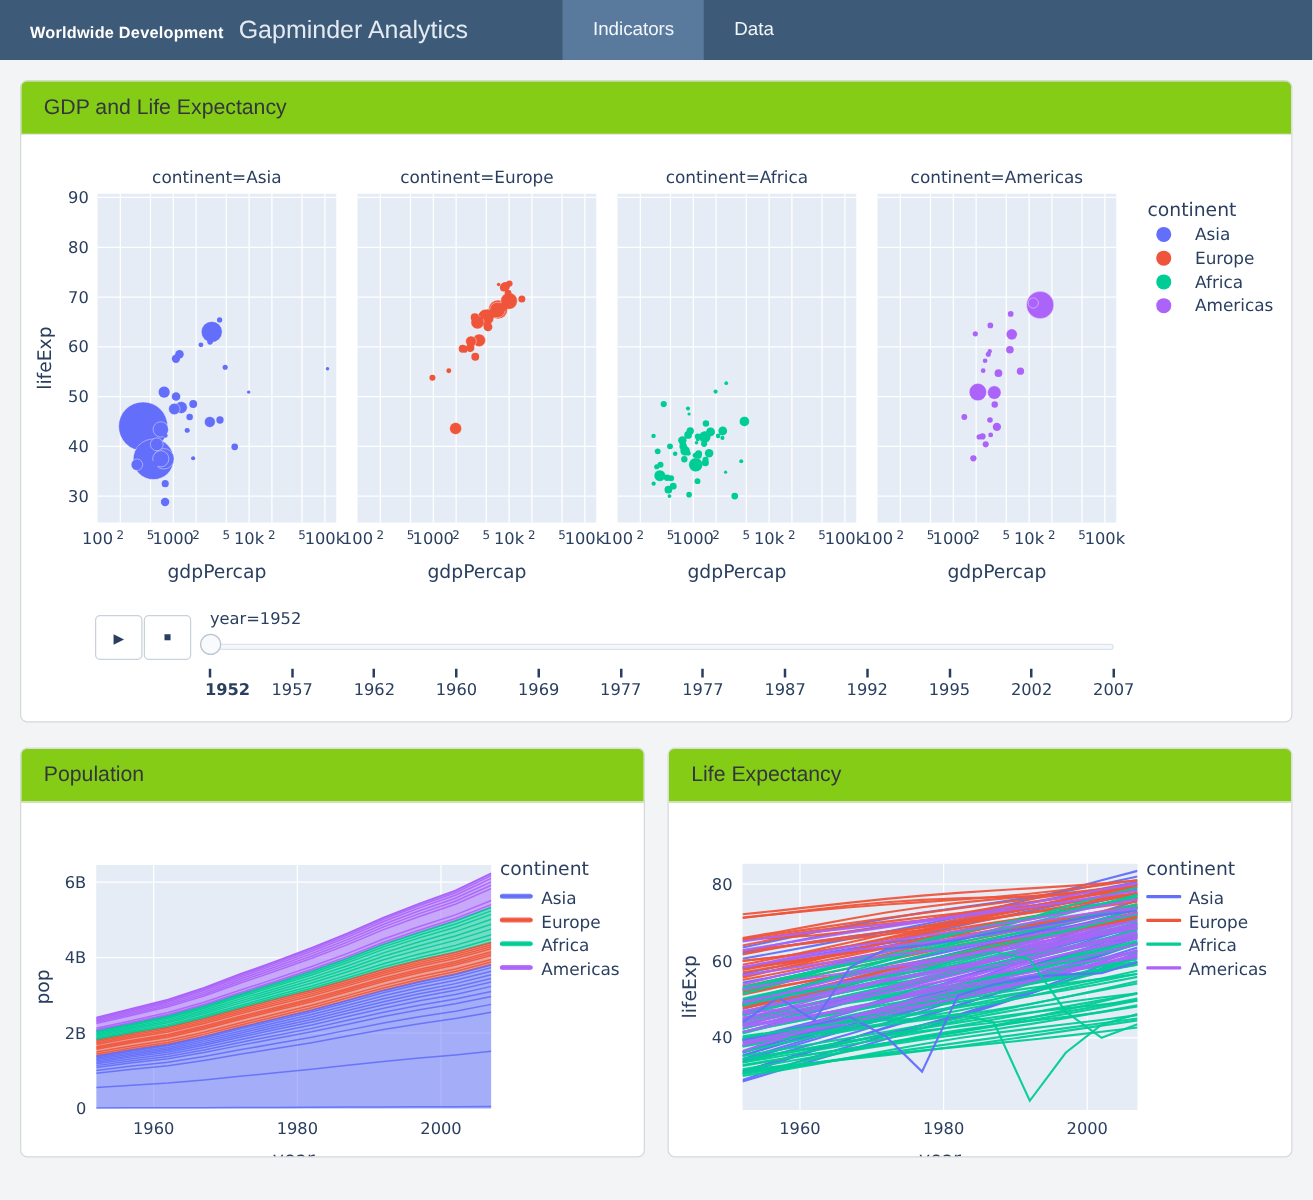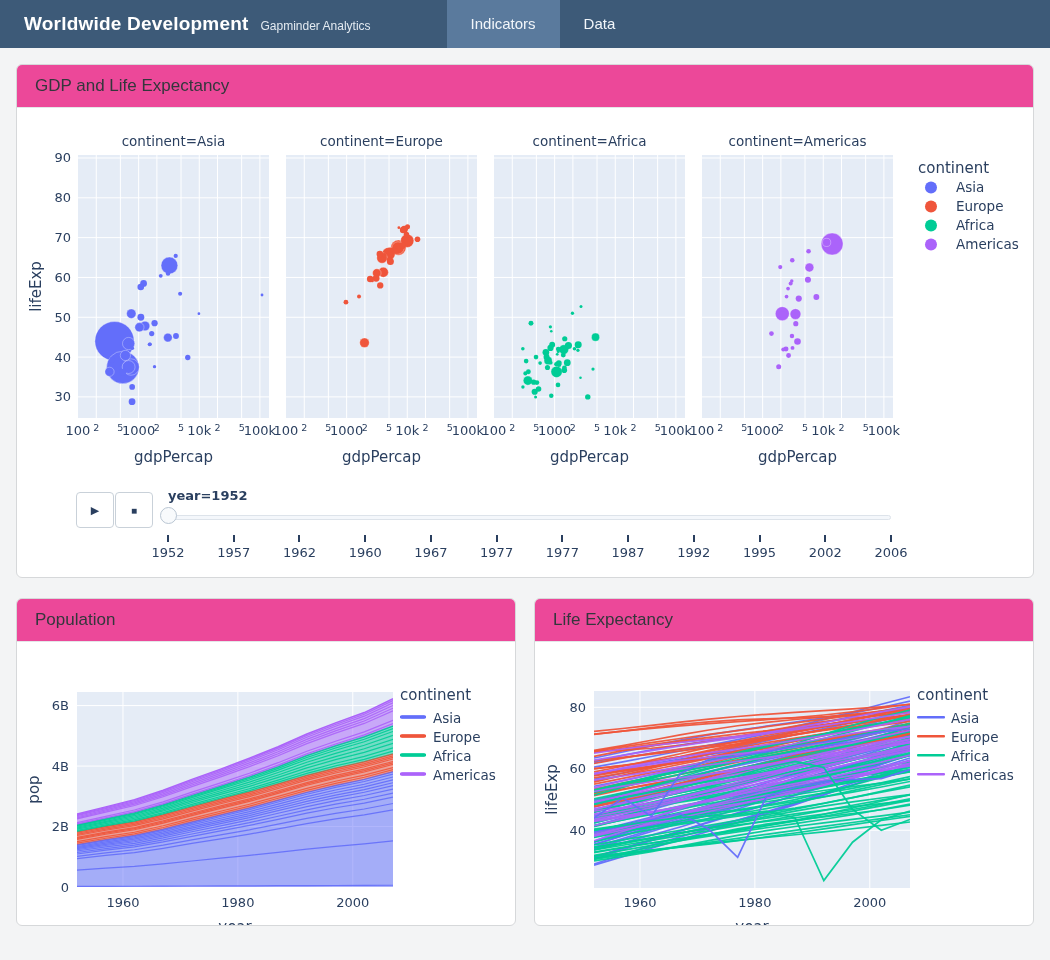--- a/index.html
+++ b/index.html
@@ -2,30 +2,30 @@
 <html><head>
 <meta charset="utf-8">
 <style>
   * { margin:0; padding:0; box-sizing:border-box; }
   html,body { width:1050px; background:#f3f4f5; font-family:"Liberation Sans","DejaVu Sans",sans-serif; }
   body { height:960px; overflow:hidden; }
 
   
   .app-header { height:48px; background:#3d5a78; display:flex; align-items:stretch; color:#fff; }
   .brand { display:flex; align-items:baseline; gap:12px; padding-left:24px; align-self:center; }
-  .brand-title { font-size:19px; font-weight:bold; letter-spacing:.2px; }
-  .brand-sub { font-size:12px; color:#e3eaf1; }
+  .brand-title { font-size:13px; font-weight:bold; letter-spacing:.2px; }
+  .brand-sub { font-size:20px; color:#e3eaf1; }
   .tabs { display:flex; margin-left:76px; }
   .tab { padding:0 24px; line-height:48px; font-size:15px; color:#f2f6fa; cursor:pointer; }
   .tab.active { background:#5a7a9d; }
 
   
   main { padding:16px; }
   .card { background:#fff; border:1px solid #d6d8da; border-radius:6px; overflow:hidden; }
-  .card-header { background:#ec4899; border-bottom:1px solid #e4e6e8; padding:11px 18px; }
+  .card-header { background:#84cc16; border-bottom:1px solid #e4e6e8; padding:11px 18px; }
   .card-header h2 { font-size:17px; font-weight:normal; color:#33373c; }
   .card-gdp { width:1018px; height:514px; }
   .card-gdp .card-body { position:relative; height:469px; }
   .bottom-row { display:flex; gap:18px; margin-top:20px; }
   .card-small { width:500px; height:328px; }
   .card-small .card-body { position:relative; height:303px; }
   svg { display:block; }
 
   
   .tick  { font-family:"DejaVu Sans",sans-serif; font-size:13px; fill:#2a3f5f; }
@@ -33,21 +33,21 @@
   .axis-title  { font-family:"DejaVu Sans",sans-serif; font-size:15px; fill:#2a3f5f; }
   .facet-title { font-family:"DejaVu Sans",sans-serif; font-size:13.5px; fill:#2a3f5f; }
   .legend-title{ font-family:"DejaVu Sans",sans-serif; font-size:15px; fill:#2a3f5f; }
   .legend-item { font-family:"DejaVu Sans",sans-serif; font-size:13.5px; fill:#2a3f5f; }
 
   
   .slider-row { position:absolute; left:0; top:380px; width:1018px; height:88px; }
   .ctl-btn { position:absolute; top:4px; width:38px; height:36px; background:#fff;
              border:1px solid #c9d1d9; border-radius:4px; color:#2a3f5f;
              font-size:11px; cursor:pointer; display:flex; align-items:center; justify-content:center; }
-  .slider-label { position:absolute; left:151px; top:0; font-size:13px; color:#2a3f5f; font-family:"DejaVu Sans",sans-serif;font-weight:bold; }
+  .slider-label { position:absolute; left:151px; top:0; font-size:13px; color:#2a3f5f; font-family:"DejaVu Sans",sans-serif; }
   .slider-track { position:absolute; left:151px; top:27px; width:723px; height:5px;
                   background:#f4f7fb; border:1px solid #dde3ea; border-radius:3px; }
   .slider-handle { position:absolute; left:143px; top:19px; width:17px; height:17px; border-radius:50%;
                    background:#f8fafc; border:1.5px solid #b9c5d2; cursor:grab; }
   .yr-tick { position:absolute; top:47px; width:2px; height:7px; background:#2a3f5f; }
   .yr-lab  { position:absolute; top:57px; width:64px; margin-left:-32px; text-align:center;
              font-size:13px; color:#2a3f5f; font-family:"DejaVu Sans",sans-serif; cursor:pointer; }
 </style>
 </head>
 <body>
@@ -387,43 +387,43 @@
           <span>▶</span>
         </button>
         <button class="ctl-btn" style="left:98px; font-size:10px;">
           <span>■</span>
         </button>
         <div class="slider-label">year=1952</div>
         <div class="slider-track"></div>
         <div class="slider-handle"></div>
         <div id="year-ticks">
             <div class="yr-tick" style="left: 150px;"></div>
-            <div class="yr-lab" style="left: 151px;">1952</div>
+            <div class="yr-lab" style="left: 165px; font-weight: bold;">1952</div>
             <div class="yr-tick" style="left: 215.727px;"></div>
             <div class="yr-lab" style="left: 216.727px;">1957</div>
             <div class="yr-tick" style="left: 281.455px;"></div>
             <div class="yr-lab" style="left: 282.455px;">1962</div>
             <div class="yr-tick" style="left: 347.182px;"></div>
             <div class="yr-lab" style="left: 348.182px;">1960</div>
             <div class="yr-tick" style="left: 412.909px;"></div>
-            <div class="yr-lab" style="left: 413.909px;">1967</div>
+            <div class="yr-lab" style="left: 413.909px;">1969</div>
             <div class="yr-tick" style="left: 478.636px;"></div>
             <div class="yr-lab" style="left: 479.636px;">1977</div>
             <div class="yr-tick" style="left: 544.364px;"></div>
             <div class="yr-lab" style="left: 545.364px;">1977</div>
             <div class="yr-tick" style="left: 610.091px;"></div>
             <div class="yr-lab" style="left: 611.091px;">1987</div>
             <div class="yr-tick" style="left: 675.818px;"></div>
             <div class="yr-lab" style="left: 676.818px;">1992</div>
             <div class="yr-tick" style="left: 741.545px;"></div>
             <div class="yr-lab" style="left: 742.545px;">1995</div>
             <div class="yr-tick" style="left: 807.273px;"></div>
             <div class="yr-lab" style="left: 808.273px;">2002</div>
             <div class="yr-tick" style="left: 873px;"></div>
-            <div class="yr-lab" style="left: 874px;">2006</div>
+            <div class="yr-lab" style="left: 874px;">2007</div>
           </div>
       </div>
     </div>
   </section>
 
   <div class="bottom-row">
     <section class="card card-small">
       <div class="card-header">
         <h2>Population</h2>
       </div>

